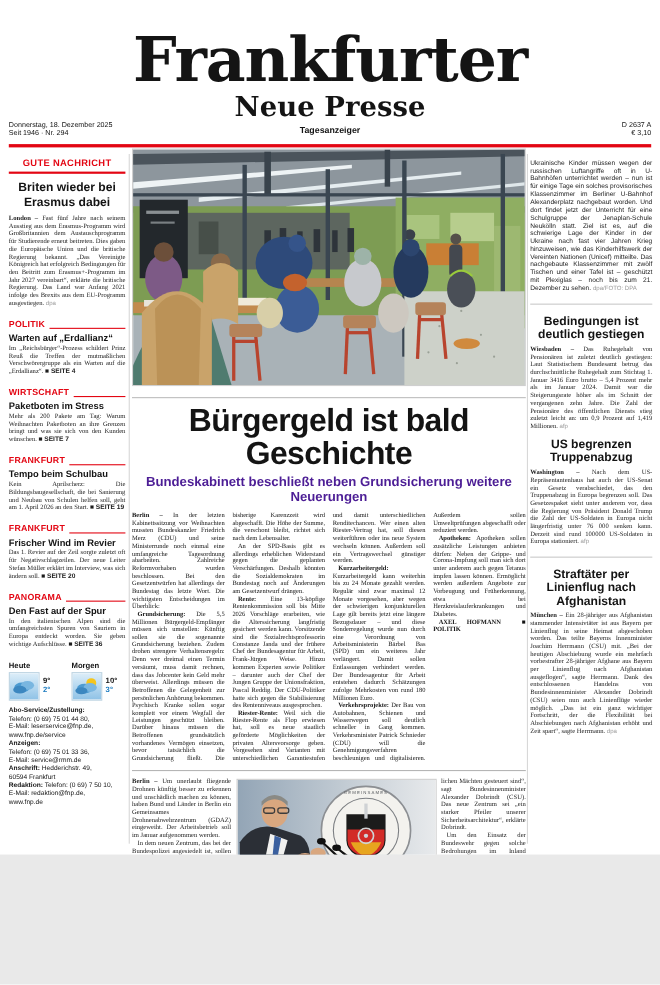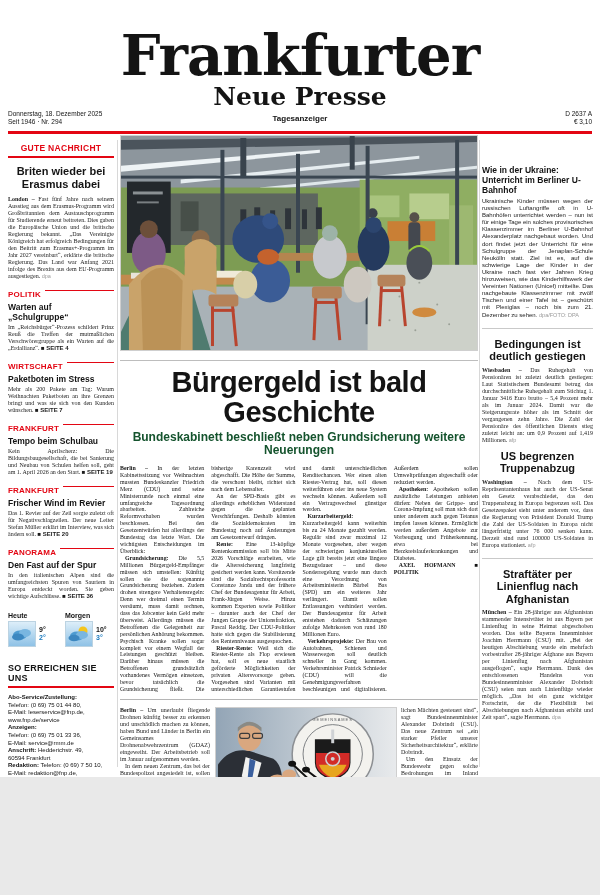--- a/index.html
+++ b/index.html
@@ -24,21 +24,21 @@
   .main{position:absolute;left:120px;top:130px;width:358px;height:755px;}
   .body-txt{font-family:"Liberation Serif",serif;font-size:6px;line-height:7px;
             text-align:justify;hyphens:auto;-webkit-hyphens:auto;color:#1c1c1c;}
   .credit{color:#9a9a9a;font-size:5.5px;font-family:"Liberation Sans",sans-serif;}
   .pgref{font-weight:bold;font-family:"Liberation Sans",sans-serif;font-size:6px;white-space:nowrap;}
 
   
   .gn-kicker{color:#e30613;font-weight:bold;font-size:8.5px;text-align:center;
              letter-spacing:.3px;padding-bottom:3px;border-bottom:2px solid #e30613;}
   .gn-title{font-weight:bold;font-size:11px;line-height:12.5px;text-align:center;margin:7px 0 6px;}
-  .kicker-row{display:flex;align-items:flex-start;margin:10px 0 3px;}
+  .kicker-row{display:flex;align-items:flex-end;margin:10px 0 3px;}
   .kicker{color:#e30613;font-weight:bold;font-size:8px;letter-spacing:.2px;white-space:nowrap;}
   .kicker-line{flex:1;height:1px;background:#e30613;margin-left:4px;}
   .teaser-title{font-weight:bold;font-size:8.5px;line-height:10px;margin:2px 0 2px;}
 
   .weather{display:flex;gap:8px;margin-top:12px;}
   .wx-cell{width:49px;}
   .wx-label{font-weight:bold;font-size:7px;margin-bottom:2px;}
   .wx-row{display:flex;align-items:center;gap:3px;}
   .wx-icon{width:26px;height:24px;border:1px solid #bcd3e2;}
   .wx-temps{font-size:7px;font-weight:bold;line-height:8.5px;}
@@ -58,21 +58,21 @@
   .rr-title{font-weight:bold;font-size:11px;line-height:12.5px;text-align:center;margin:6px 0 4px;}
   .rr-body{font-family:"Liberation Serif",serif;font-size:6px;line-height:7px;
            text-align:justify;hyphens:auto;color:#1c1c1c;}
 
   
   .lead-photo{margin-top:5px;width:358px;height:216px;border:1px solid #cfcfcf;box-sizing:border-box;}
   .photo-divider{height:1px;background:#bdbdbd;margin-top:5px;}
   .lead-headline{font-weight:bold;font-size:29px;line-height:30px;text-align:center;
                  letter-spacing:-.5px;margin-top:6px;}
   .lead-subhead{font-weight:bold;font-size:12px;line-height:13px;text-align:center;
-                color:#14532d;margin-top:4px;}
+                color:#4c1d95;margin-top:4px;}
   .lead-body{margin-top:8px;height:228px;overflow:hidden;column-count:4;column-gap:7px;
              column-fill:auto;position:relative;}
   .lead-body p{margin:0;font-family:"Liberation Serif",serif;font-size:5.9px;line-height:6.9px;
                text-align:justify;hyphens:auto;}
   .lead-body p + p{text-indent:5px;}
   .byline{text-align:right;font-weight:bold;font-size:5.6px;margin-top:2px;
           font-family:"Liberation Sans",sans-serif;}
   .section-divider{height:1px;background:#b5b5b5;margin-top:6px;}
   .b-headline{font-weight:bold;font-size:21px;line-height:22px;text-align:center;margin-top:7px;}
   .b-subhead{font-weight:bold;font-size:10px;text-align:center;color:#2b2b2b;margin-top:3px;}
@@ -118,21 +118,21 @@
         <span>Fast fünf Jahre nach seinem Ausstieg aus dem Erasmus-Programm wird Großbritannien dem Austauschprogramm für Studierende erneut beitreten. Dies gaben die Europäische Union und die britische Regierung bekannt. „Das Vereinigte Königreich hat erfolgreich Bedingungen für den Beitritt zum Erasmus+-Programm im Jahr 2027 vereinbart“, erklärte die britische Regierung. Das Land war Anfang 2021 infolge des Brexits aus dem EU-Programm ausgestiegen.</span>
         <span class="credit">dpa</span>
       </div>
     </div>
 
     <div>
       <div class="kicker-row">
           <span class="kicker">POLITIK</span>
           <span class="kicker-line"></span>
         </div>
-      <div class="teaser-title">Warten auf „Schulgruppe“</div>
+      <div class="teaser-title">Warten auf „Erdallianz“</div>
       <div class="body-txt"><span>Im „Reichsbürger“-Prozess schildert Prinz Reuß die Treffen der mutmaßlichen Verschwörergruppe als ein Warten auf die „Erdallianz“.</span> <span class="pgref">■ SEITE 4</span></div>
     </div>
 
     <div>
       <div class="kicker-row">
           <span class="kicker">WIRTSCHAFT</span>
           <span class="kicker-line"></span>
         </div>
       <div class="teaser-title">Paketboten im Stress</div>
       <div class="body-txt"><span>Mehr als 200 Pakete am Tag: Warum Weihnachten Paketboten an ihre Grenzen bringt und was sie sich von den Kunden wünschen.</span> <span class="pgref">■ SEITE 7</span></div>
@@ -204,21 +204,20 @@
             <ellipse cx="8" cy="16" rx="5.5" ry="3.2" fill="#3c87c0"></ellipse>
           </svg>
           <div class="wx-temps">
             <div>10°</div>
             <div class="wx-low">3°</div>
           </div>
         </div>
       </div>
     </div>
 
-    <div class="contact-kicker">SO ERREICHEN SIE UNS</div>
     <div class="contact">
       <div><b>Abo-Service/Zustellung:</b><span></span></div>
       <div><b></b><span>Telefon: (0 69) 75 01 44 80,</span></div>
       <div><b></b><span>E-Mail: leserservice@fnp.de,</span></div>
       <div><b></b><span>www.fnp.de/service</span></div>
       <div><b>Anzeigen:</b><span></span></div>
       <div><b></b><span>Telefon: (0 69) 75 01 33 36,</span></div>
       <div><b></b><span>E-Mail: service@rmm.de</span></div>
       <div><b>Anschrift:</b> <span>Hedderichstr. 49,</span></div>
       <div><b></b><span>60594 Frankfurt</span></div>
@@ -458,21 +457,20 @@
       <div class="b-col b-col4 body-txt">
         <p><span>lichen Mächten gesteuert sind“, sagt Bundesinnenminister Alexander Dobrindt (CSU). Das neue Zentrum sei „ein starker Pfeiler unserer Sicherheitsarchitektur“, erklärte Dobrindt.</span></p>
         <p><span>Um den Einsatz der Bundeswehr gegen solche Bedrohungen im Inland rechtlich abzusichern, hat das Kabinett eine Reform des Luftsicherheitsgesetzes beschlossen, das sich noch im parlamentarischen Verfahren befindet. Dabei geht es darum, unter welchen Voraussetzungen die Bundeswehr hier Amtshilfe für die Polizei leisten kann. Außerdem soll die Möglichkeit geschaffen werden, Drohnen auch vom Himmel zu holen.</span> </p>
       </div>
     </div>
   </div>
 
   <div class="rightrail">
 
     <div>
-      <div class="cap-title">Wie in der Ukraine: Unterricht im Berliner U-Bahnhof</div>
       <div class="cap-body">
         <span>Ukrainische Kinder müssen wegen der russischen Luftangriffe oft in U-Bahnhöfen unterrichtet werden – nun ist für einige Tage ein solches provisorisches Klassenzimmer im Berliner U-Bahnhof Alexanderplatz nachgebaut worden. Und dort findet jetzt der Unterricht für eine Schulgruppe der Jenaplan-Schule Neukölln statt. Ziel ist es, auf die schwierige Lage der Kinder in der Ukraine nach fast vier Jahren Krieg hinzuweisen, wie das Kinderhilfswerk der Vereinten Nationen (Unicef) mitteilte. Das nachgebaute Klassenzimmer mit zwölf Tischen und einer Tafel ist – geschützt mit Plexiglas – noch bis zum 21. Dezember zu sehen.</span>
         <span class="credit">dpa/FOTO: DPA</span>
       </div>
     </div>
 
     <div class="rr-divider"></div>
 
     <div>
       <div class="rr-title">Bedingungen ist deutlich gestiegen</div>

